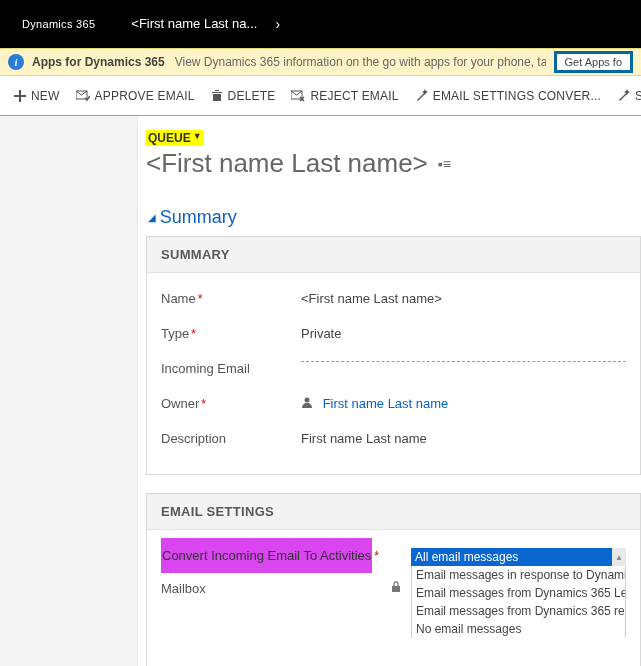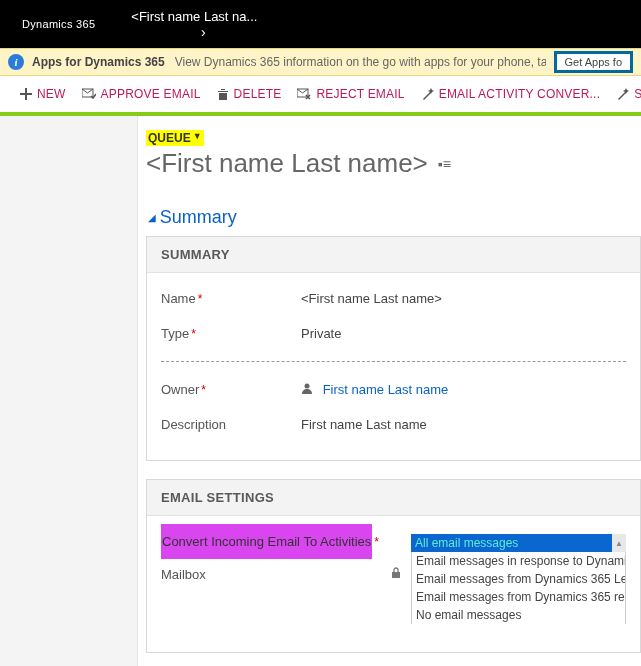--- a/index.html
+++ b/index.html
@@ -1,32 +1,32 @@
 <!DOCTYPE html>
 <html><head>
 <meta charset="utf-8">
 <style>
 * { box-sizing: border-box; margin: 0; padding: 0; }
 body { font-family: "Segoe UI", Arial, sans-serif; font-size: 13px; color: #333; background: #fff; width: 641px; overflow: hidden; }
 
 
 .topbar { background: #000; color: #fff; height: 48px; display: flex; align-items: center; }
 .topbar-logo { font-size: 11px; font-weight: 400; padding: 0 22px; letter-spacing: 0.3px; }
-.topbar-breadcrumb { display: flex; align-items: center; padding: 0 14px; font-size: 13px; flex-direction: column; }
+.topbar-breadcrumb { display: flex; align-items: flex-start; padding: 0 14px; font-size: 13px; }
 .topbar-chevron { margin-left: 18px; font-size: 14px; }
 
 
 .notifbar { background: #fff4c7; border-top: 1px solid #e8d87c; border-bottom: 1px solid #e8d87c; height: 28px; display: flex; align-items: center; padding: 0 8px; font-size: 12px; }
 .notifbar .info-icon { width: 16px; height: 16px; border-radius: 50%; background: #2b7cd8; color: #fff; display: inline-flex; align-items: center; justify-content: center; font-size: 11px; font-weight: bold; margin-right: 8px; font-style: italic; font-family: Georgia, serif; }
 .notifbar .notif-title { font-weight: 600; color: #444; margin-right: 10px; }
 .notifbar .notif-text { color: #666; flex: 1; white-space: nowrap; overflow: hidden; }
 .notifbar .notif-btn { background: #fff; border: 3px solid #0369a1; padding: 2px 8px; font-size: 11px; color: #444; margin-left: 8px; cursor: pointer; }
 
 
-.cmdbar { border-bottom: 4px solid #84cc16; height: 40px; display: flex; align-items: center; padding: 0 12px; font-size: 13px; color: #be185d; }
+.cmdbar { border-bottom: 1px solid #84cc16; height: 40px; display: flex; align-items: center; padding: 0 6px; font-size: 13px; color: #404040; }
 .cmd { display: flex; align-items: center; padding: 0 8px; height: 100%; cursor: pointer; white-space: nowrap; }
 .cmd .cmd-icon { margin-right: 5px; display: inline-flex; }
 .cmd-label { font-size: 12px; letter-spacing: 0.2px; }
 
 
 .bodywrap { display: flex; }
 .leftpad { width: 158px; background: #f4f4f4; min-height: 590px; border-right: 1px solid #e6e6e6; }
 .main { flex: 1; padding: 14px 0 0 8px; }
 
 
@@ -52,21 +52,21 @@
 .dash-line { border: none; border-top: 1px dashed #999; flex: 1; height: 1px; }
 
 .user-icon { margin-right: 6px; color: #666; }
 
 
 .conv-label { background: #d946ef; font-size: 13px; color: #333; padding: 10px 1px; }
 .lock-icon { margin-left: 4px; color: #777; }
 
 
 .dropdown { position: relative; width: 215px; font-size: 12px; }
-.dropdown-selected { background: #0b67d0; color: #5eead4; padding: 2px 4px; display: block; }
+.dropdown-selected { background: #0b67d0; color: #ffffff; padding: 2px 4px; display: block; }
 .dropdown-option { background: #fff; color: #444; padding: 2px 4px; border-left: 1px solid #ccc; border-right: 1px solid #ccc; white-space: nowrap; overflow: hidden; }
 .dropdown-scroll { position: absolute; right: 0; top: 0; width: 14px; height: 18px; background: #e8e8e8; display: flex; align-items: center; justify-content: center; font-size: 8px; color: #888; }
 
 svg { display: block; }
 </style>
 </head>
 <body>
 
 <div class="topbar">
   <div class="topbar-logo">Dynamics 365</div>
@@ -119,21 +119,21 @@
         </svg>
     </span>
     <span class="cmd-label">REJECT EMAIL</span>
   </div>
   <div class="cmd">
     <span class="cmd-icon">
       <svg width="13" height="13" viewBox="0 0 13 13">
           <path d="M2 11l8-8 1 1-8 8zM10 0l1 2 2 1-2 1-1 2-1-2-2-1 2-1z" fill="#555"></path>
         </svg>
     </span>
-    <span class="cmd-label">EMAIL ACTIVITY CONVER...</span>
+    <span class="cmd-label">EMAIL SETTINGS CONVER...</span>
   </div>
   <div class="cmd">
     <span class="cmd-icon">
       <svg width="13" height="13" viewBox="0 0 13 13">
           <path d="M2 11l8-8 1 1-8 8zM10 0l1 2 2 1-2 1-1 2-1-2-2-1 2-1z" fill="#555"></path>
         </svg>
     </span>
     <span class="cmd-label">SOCIAL ACTIVITY C</span>
   </div>
 </div>
@@ -162,20 +162,21 @@
       <div class="card-body">
         <div class="field-row">
           <div class="field-label"><span>Name</span><span class="req">*</span></div>
           <div class="field-value">&lt;First name Last name&gt;</div>
         </div>
         <div class="field-row">
           <div class="field-label"><span>Type</span><span class="req">*</span></div>
           <div class="field-value">Private</div>
         </div>
         <div class="field-row">
+          <div class="field-label"><span>Incoming Email</span></div>
           <hr class="dash-line">
         </div>
         <div class="field-row">
           <div class="field-label"><span>Owner</span><span class="req">*</span></div>
           <div class="field-value link">
             <span class="user-icon">
               <svg width="12" height="12" viewBox="0 0 12 12" style="display:inline">
                   <circle cx="6" cy="4" r="2.5" fill="#666"></circle>
                   <path d="M1 12c0-3 2-5 5-5s5 2 5 5" fill="#666"></path>
                 </svg>

